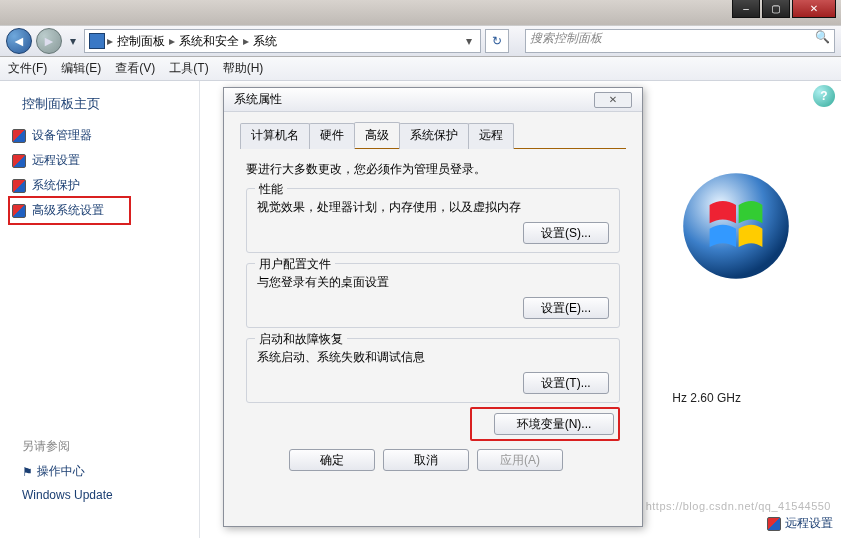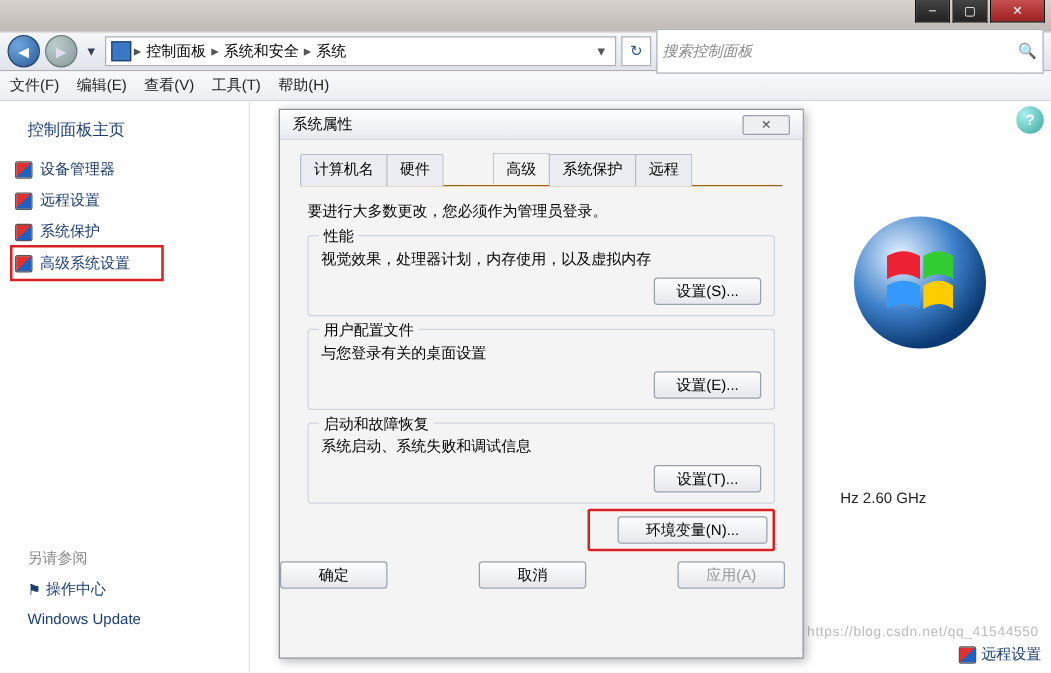--- a/index.html
+++ b/index.html
@@ -15,21 +15,21 @@
 .addrbar { height: 32px; background: linear-gradient(to bottom,#f7f7fa,#e1e4ec); border-top:1px solid #ccc; border-bottom:1px solid #b0b0b0; display:flex; align-items:center; padding: 2px 6px; gap:4px; }
 .nav-arr { width:26px; height:26px; border-radius:50%; background: radial-gradient(circle at 30% 30%, #6fa8dc,#2b5a99); border:1px solid #1b3f6e; display:flex; align-items:center; justify-content:center; color:#fff; font-size:14px; }
 .nav-arr.disabled { background: radial-gradient(circle at 30% 30%, #bcc,#899); border-color:#677; color:#dde; }
 .nav-drop { width:14px; height:26px; display:flex; align-items:center; justify-content:center; color:#345; }
 .breadcrumb { flex:1; height:24px; background:#fff; border:1px solid #a8b0bc; display:flex; align-items:center; padding:0 4px; gap:2px; }
 .bc-icon { width:16px; height:16px; background:#3a78c5; display:inline-block; border:1px solid #1b3f6e; }
 .bc-sep { color:#555; }
 .bc-item { padding:0 2px; }
 .bc-drop { width:14px; text-align:center; color:#555; }
 .refresh-btn { width:24px; height:24px; border:1px solid #a8b0bc; background:#fff; display:flex; align-items:center; justify-content:center; color:#2b5a99; }
-.searchbox { width:310px; height:36px; background:#fff; border:1px solid #a8b0bc; display:flex; align-items:center; padding:0 4px; color:#888; font-style:italic; position:relative; }
+.searchbox { width:310px; height:24px; background:#fff; border:1px solid #a8b0bc; display:flex; align-items:flex-start; padding:0 4px; color:#888; font-style:italic; position:relative;margin-left:12px; }
 .searchbox .mag { position:absolute; right:4px; color:#2b5a99; font-style:normal; }
 
 
 .menubar { height:24px; background: linear-gradient(to bottom,#f8f9fb,#eceef3); border-bottom:1px solid #d0d4dc; display:flex; align-items:center; padding:0 8px; gap:14px; }
 .menubar span { color:#222; }
 
 
 .main { display:flex; height: calc(538px - 25px - 32px - 24px); background:#fff; }
 .sidebar { width:200px; padding:14px 0 0 0; border-right:1px solid #e0e3e8; background:#fff; }
 .side-title { padding:0 22px 10px 22px; color:#1a3e72; font-size:13px; }
@@ -50,31 +50,31 @@
 .change-settings { position:absolute; right:8px; bottom:6px; display:flex; align-items:center; gap:4px; color:#1a3e72; }
 .watermark { position:absolute; right:10px; bottom:26px; color:#bbb; font-size:11px; letter-spacing:0.5px; pointer-events:none; }
 
 
 .dialog { position:absolute; left:223px; top:87px; width:420px; height:440px; background:#f4f4f4; border:1px solid #8a8f99; box-shadow: 2px 2px 8px rgba(0,0,0,0.3); }
 .dlg-title { height:24px; background: linear-gradient(to bottom,#fefefe,#e8eaf0); border-bottom:1px solid #cfd3db; display:flex; align-items:center; padding:0 10px; justify-content:space-between; }
 .dlg-close { width:38px; height:16px; border:1px solid #9aa0ac; border-radius:2px; background:#eef0f4; display:flex; align-items:center; justify-content:center; font-size:10px; color:#555; }
 .dlg-body { padding:10px 16px 0 16px; }
 .tabs { display:flex; border-bottom:1px solid #a16207; }
 .tab { padding:3px 10px; border:1px solid #b7bcc6; border-bottom:none; background:#ebedf2; margin-right:-1px; border-radius:2px 2px 0 0; position:relative; top:1px; }
-.tab.active { background:#f4f4f4; border-bottom:1px solid #f4f4f4; top:0; padding-top:4px;margin-left:40px; }
+.tab.active { background:#f4f4f4; border-bottom:1px solid #f4f4f4; top:0; padding-top:4px; }
 .tab-pane { padding:12px 6px 6px 6px; }
 .admin-note { margin-bottom:10px; }
 .group { border:1px solid #cfd3db; border-radius:3px; padding:10px 10px 8px 10px; margin-bottom:10px; position:relative; }
 .group .desc { margin-bottom:6px; }
 .group .btn-row { display:flex; justify-content:flex-end; }
 .winbtn { min-width:86px; height:22px; border:1px solid #9aa0ac; background: linear-gradient(to bottom,#fdfdfe,#e6e8ee); border-radius:3px; padding:0 10px; display:flex; align-items:center; justify-content:center; }
 .env-row { display:flex; justify-content:flex-end; margin-top:4px; padding-right:6px; position:relative; }
 .env-row .hl-box { position:absolute; right:0px; top:-6px; width:150px; height:34px; border:2px solid #d92020; border-radius:2px; pointer-events:none; }
 .env-row .winbtn { min-width:120px; }
-.dlg-buttons { display:flex; justify-content:space-between; gap:8px; padding:8px 14px 10px 0; }
+.dlg-buttons { display:flex; justify-content:center; gap:8px; padding:8px 14px 10px 0; }
 
 
 .wlogo-orb { width:110px; height:110px; }
 </style>
 </head>
 <body>
 
 <div class="titlebar">
   <div class="titlebar-controls">
     <div class="tb-btn">–</div>

